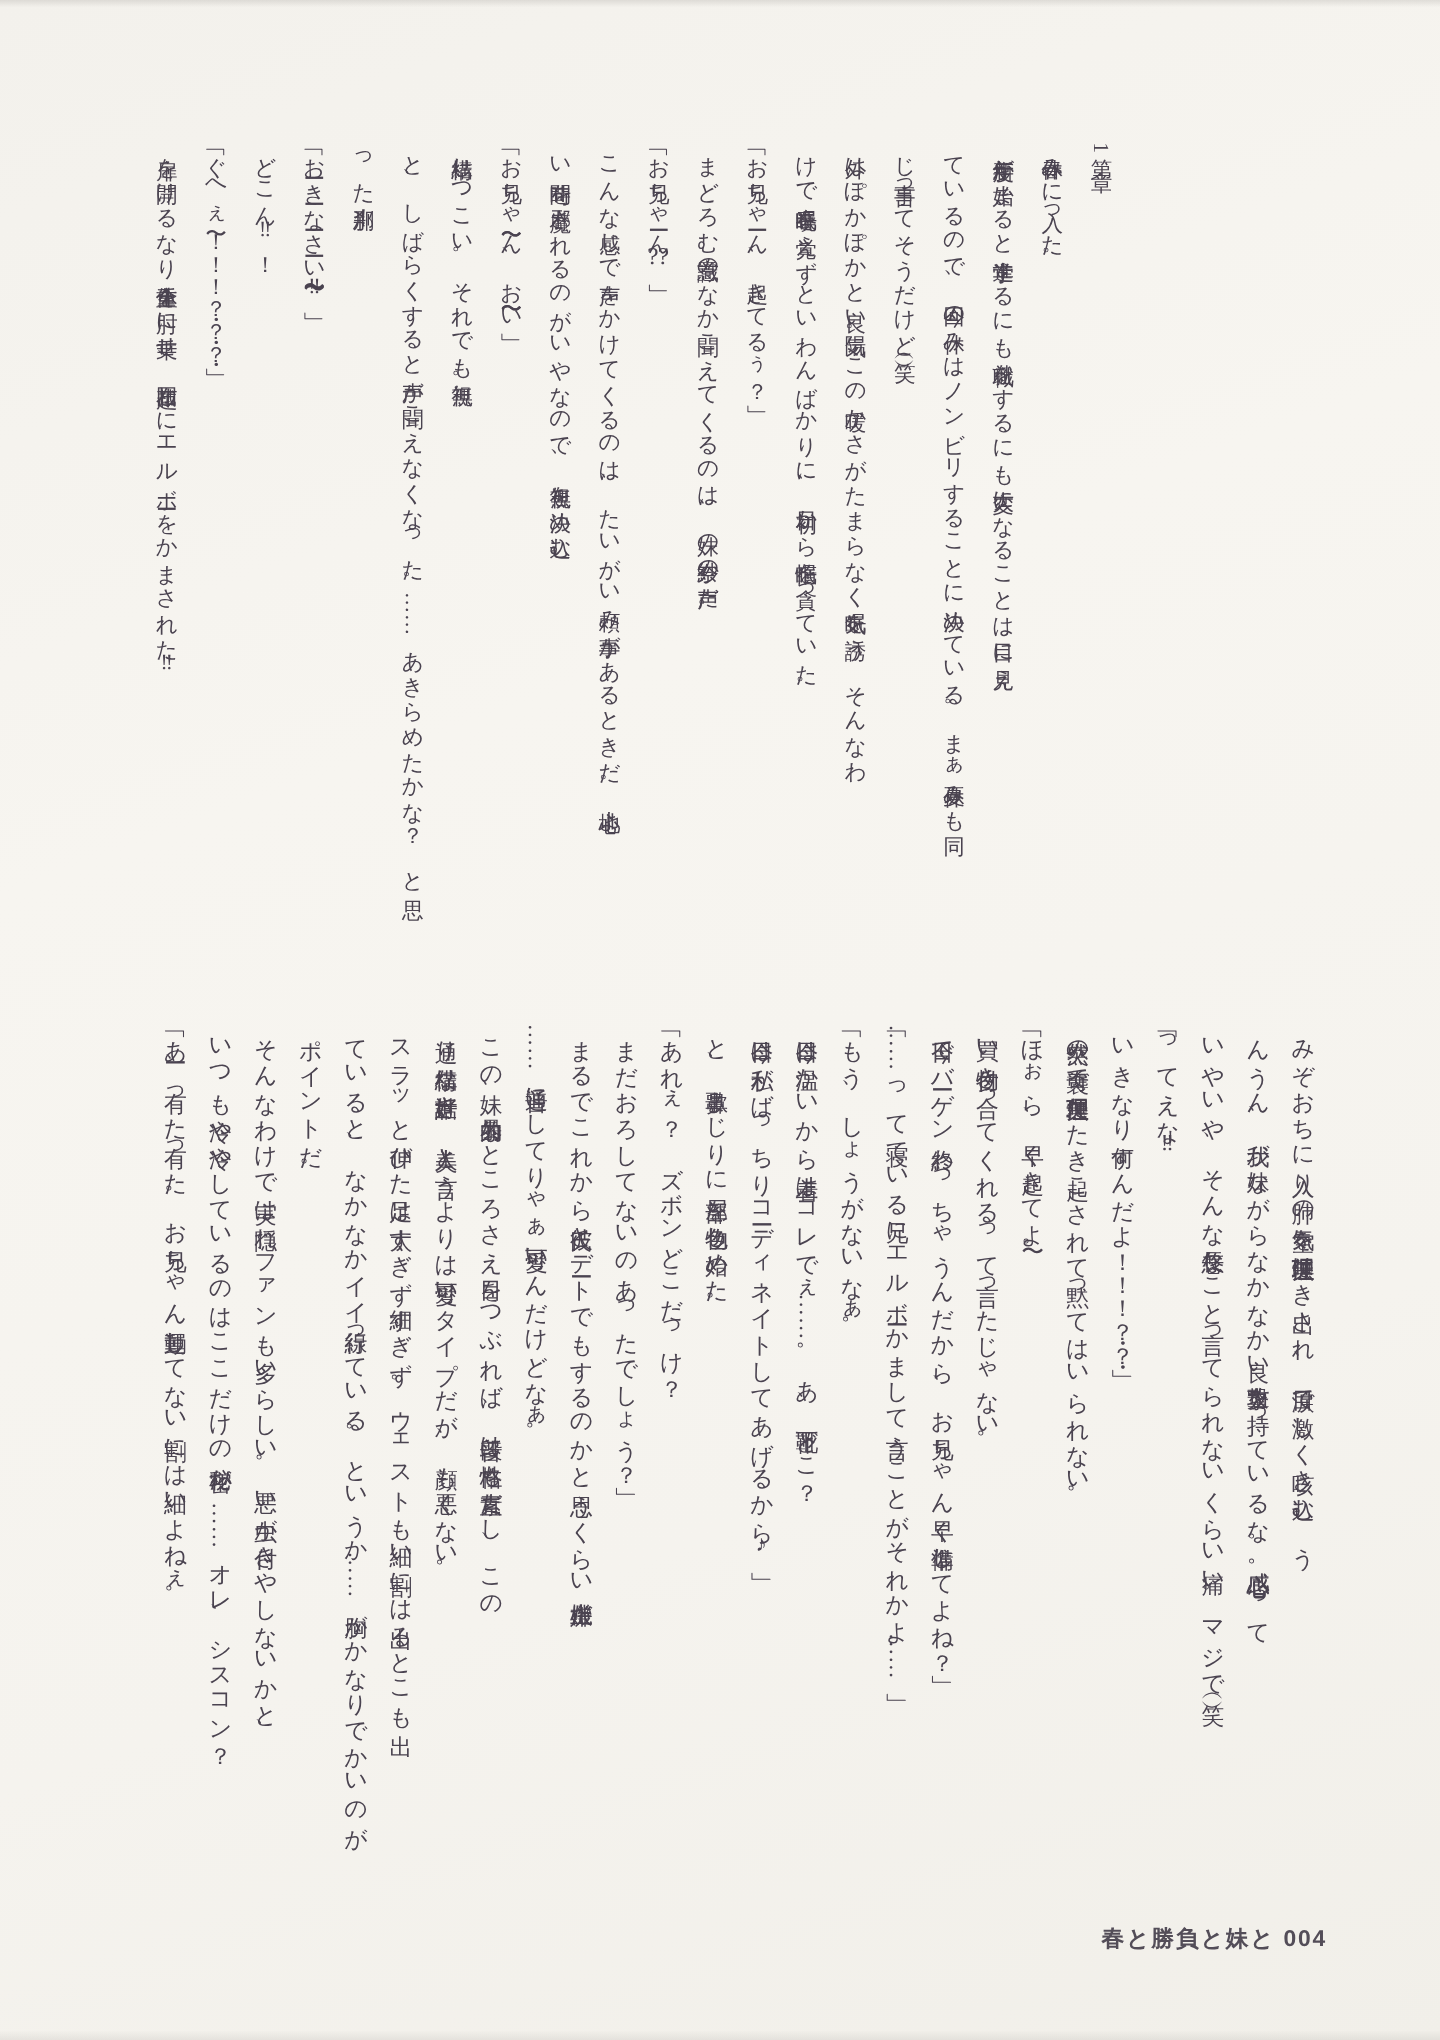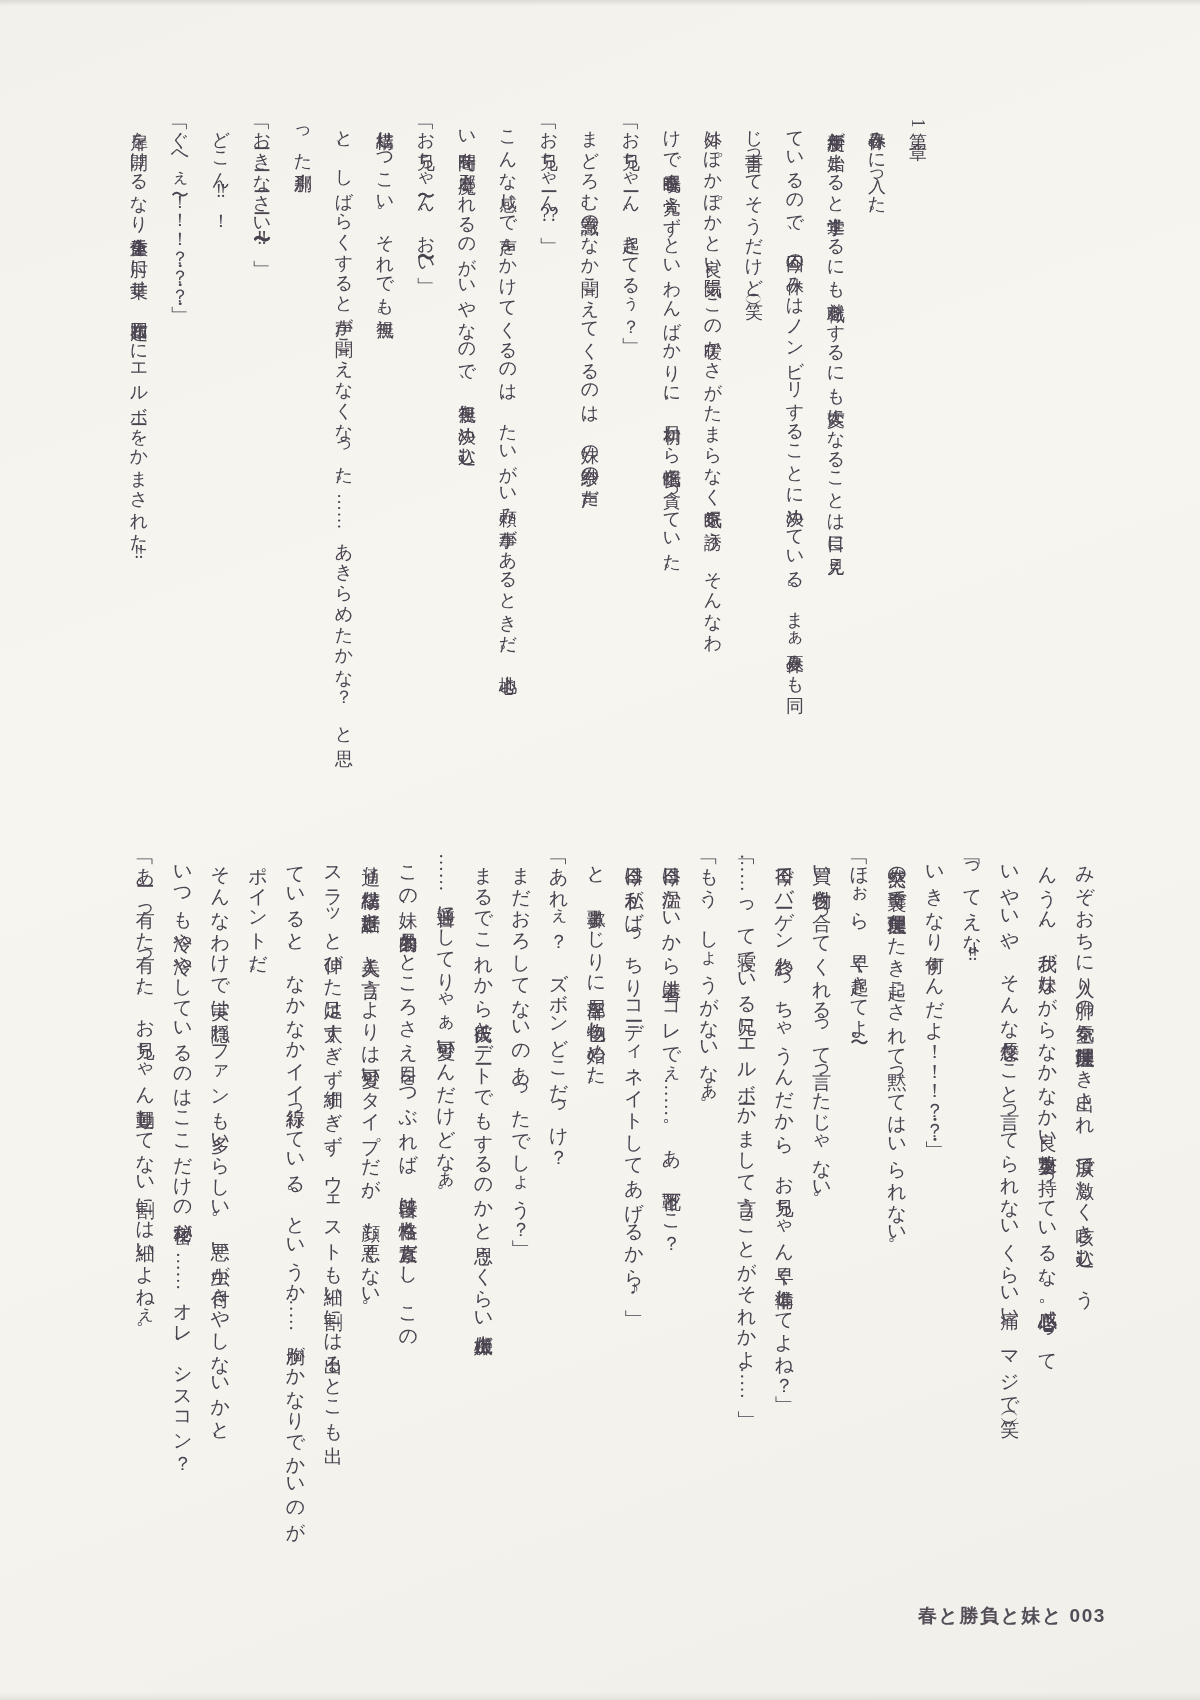--- a/index.html
+++ b/index.html
@@ -118,14 +118,14 @@
       <p class="vline indent-1">……普通にしてりゃぁ可愛いんだけどなぁ。</p>
       <p class="vline indent-1">この妹、暴力的なところさえ目をつぶれば、普段は性格も素直だし、この</p>
       <p class="vline indent-0">通り結構な世話好き。美人と言うよりは可愛いタイプだが、顔も悪くない。</p>
       <p class="vline indent-1">スラッと伸びた足は太すぎず細すぎず。ウェストも細い割には出るとこも出</p>
       <p class="vline indent-0">ていると、なかなかイイ線行っている。というか……胸がかなりでかいのが</p>
       <p class="vline indent-0">ポイントだ。</p>
       <p class="vline indent-1">そんなわけで実は隠れファンも多いらしい。悪い虫が付きやしないかと、</p>
       <p class="vline indent-0">いつも冷や冷やしているのはここだけの秘密だ。……オレ、シスコン？</p>
       <p class="vline indent-0">「あー、有った有った。お兄ちゃん運動してない割には細いよねぇ。</p>
     </div>
-  <div class="footer">春と勝負と妹と 003</div>
+  <div class="footer">春と勝負と妹と 004</div>
 </div>
 
 </body></html>

